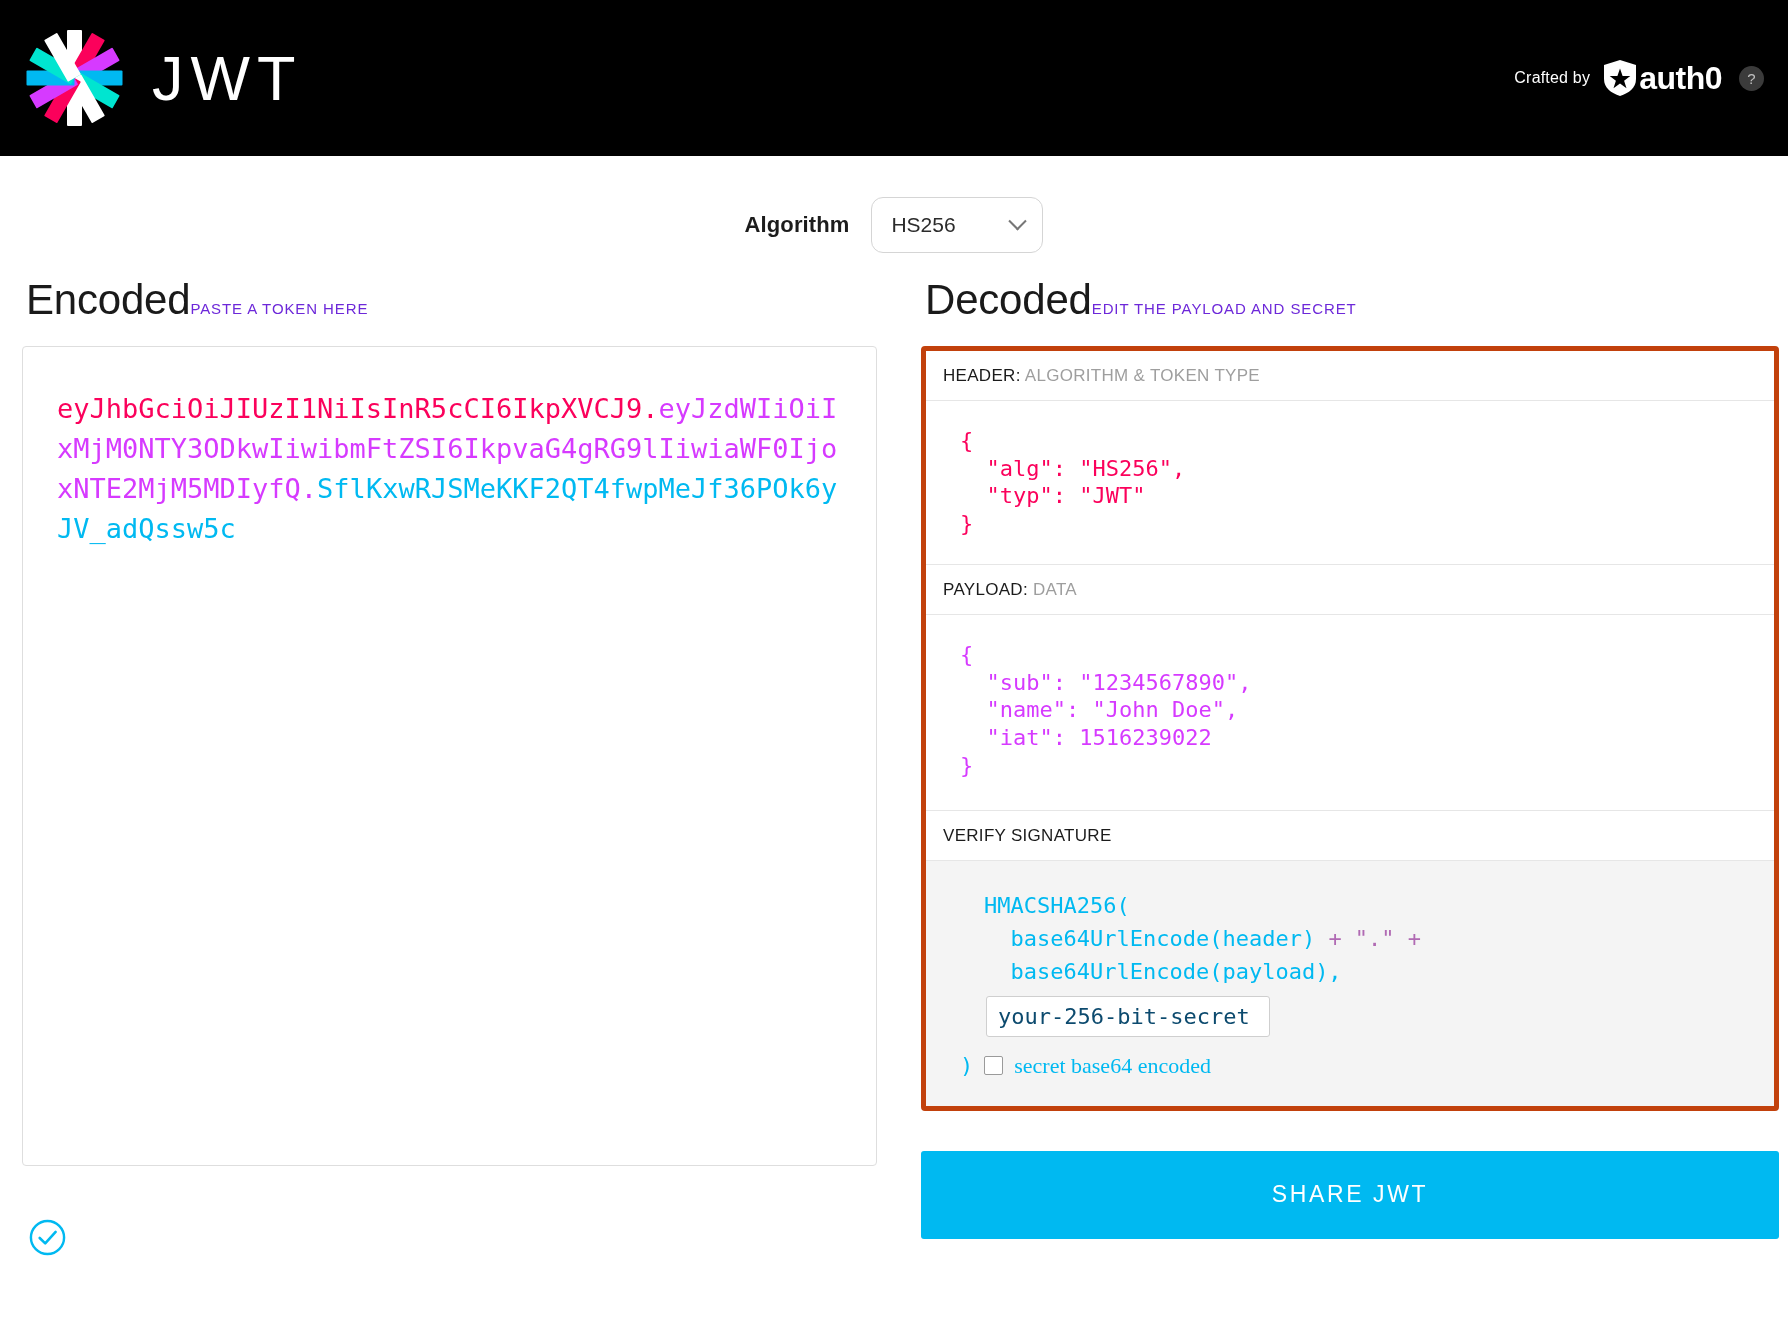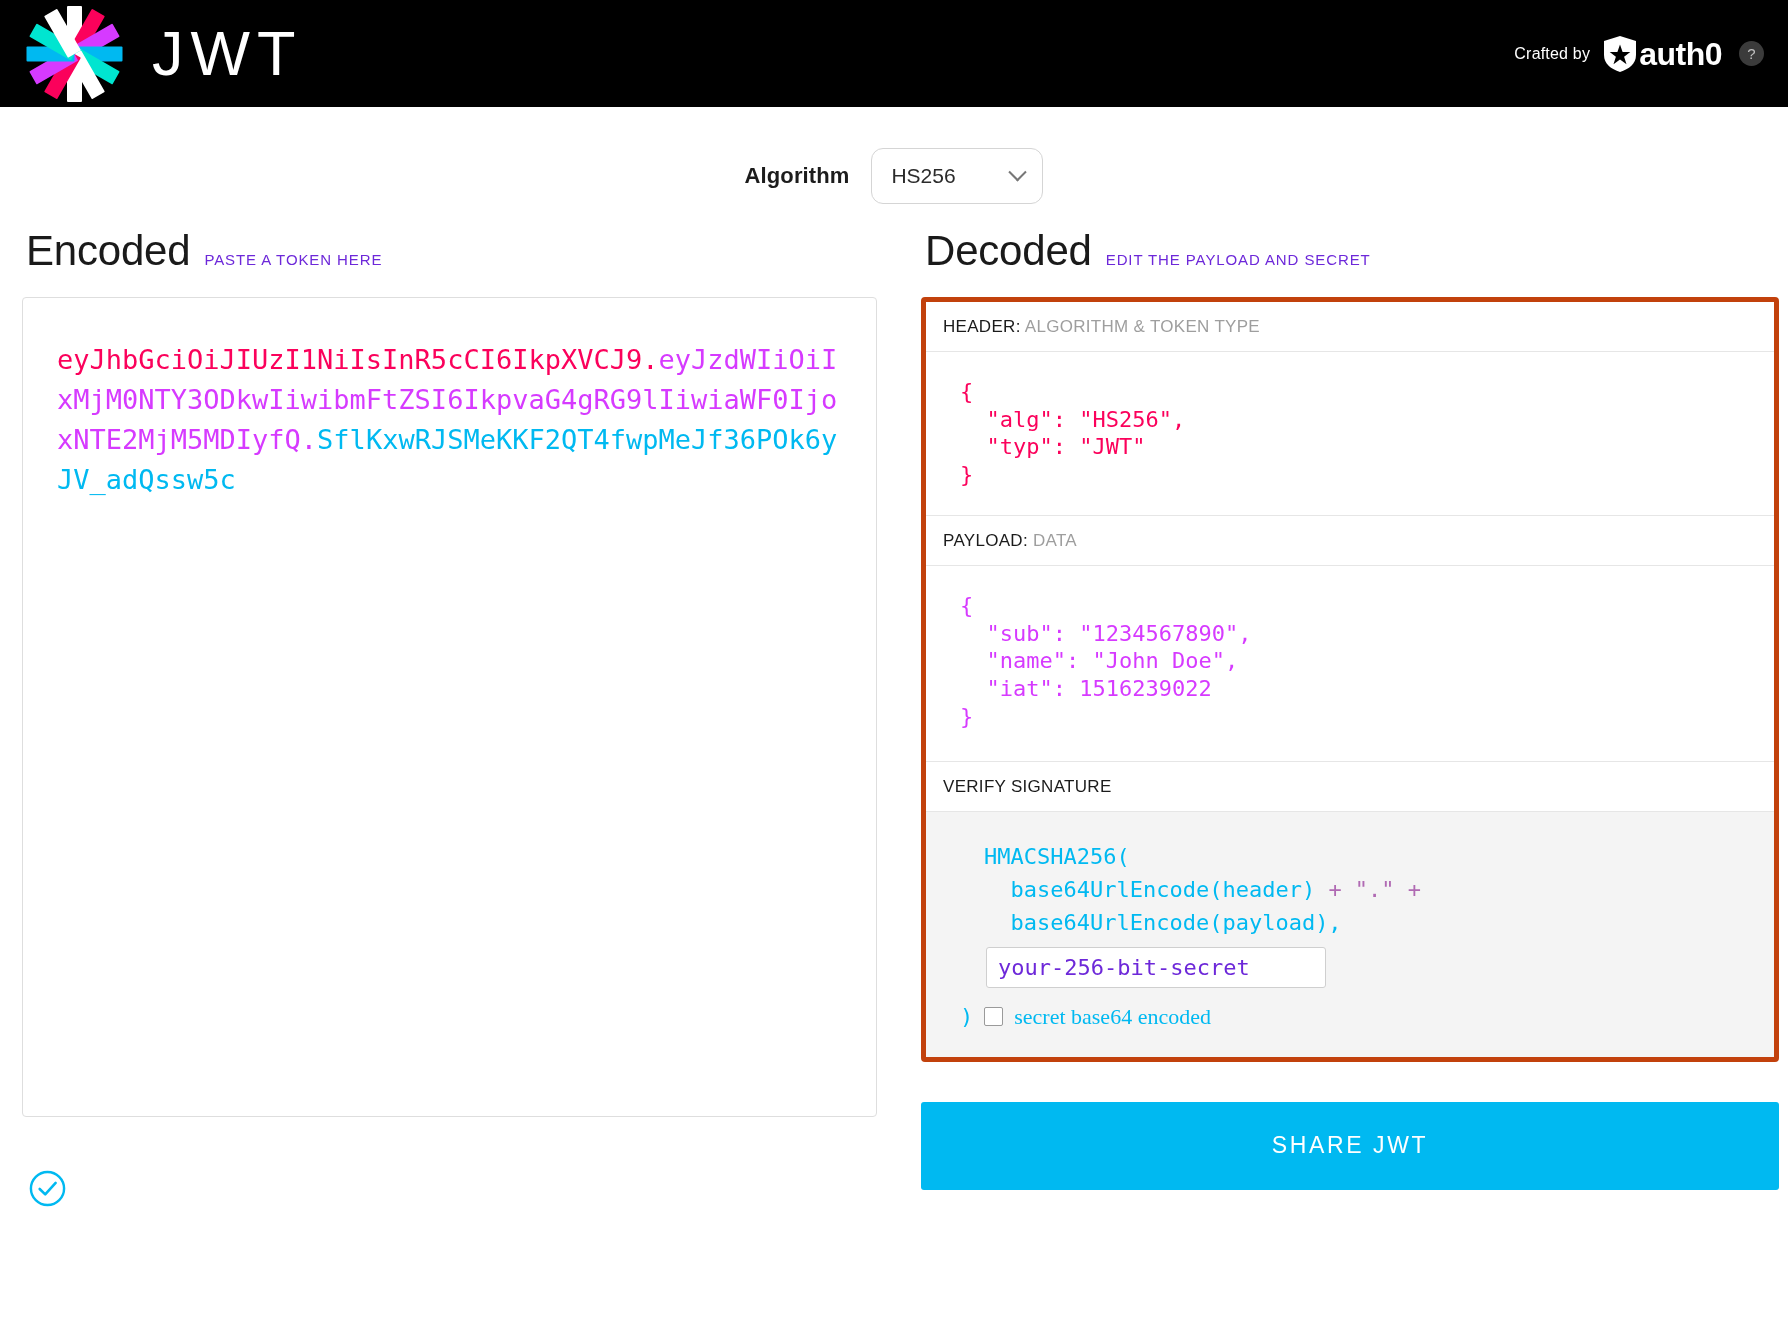--- a/index.html
+++ b/index.html
@@ -7,21 +7,21 @@
   html, body {
     width: 1788px;
     height: 1339px;
     background: #ffffff;
     font-family: "Liberation Sans", sans-serif;
     overflow: hidden;
   }
 
   
   .navbar {
-    height: 107px;
+    height: 156px;
     background: #000000;
     display: flex;
     align-items: center;
     padding: 0 22px 0 22px;
     position: relative;
   }
 
   .brand {
     display: flex;
     align-items: center;
@@ -164,21 +164,20 @@
     gap: 44px;
     align-items: flex-start;
   }
 
   .col-left  { width: 855px; flex: none; }
   .col-right { width: 858px; flex: none; }
 
   .section-head {
     display: flex;
     align-items: baseline;
-    gap: 14px;
     padding: 10px 0 22px 4px;
   }
 
   .section-title {
     font-size: 42px;
     color: #1a1a1a;
     font-weight: 400;
     letter-spacing: -0.2px;
   }
 
@@ -277,26 +276,26 @@
   .tok-op   { color: #b06ab3; }
   .tok-str  { color: #b06ab3; }
 
   .secret-row {
     padding: 8px 0 4px 26px;
   }
 
   .secret-input {
     font-family: "DejaVu Sans Mono", monospace;
     font-size: 22px;
-    color: #6d28d9;
+    color: #0c4a6e;
     border: 1px solid #cfcfcf;
     border-radius: 3px;
     background: #ffffff;
     padding: 7px 11px;
-    width: 340px;
+    width: 284px;
     outline: none;
   }
 
   .close-row {
     display: flex;
     align-items: center;
     gap: 11px;
     padding-top: 8px;
   }
 

